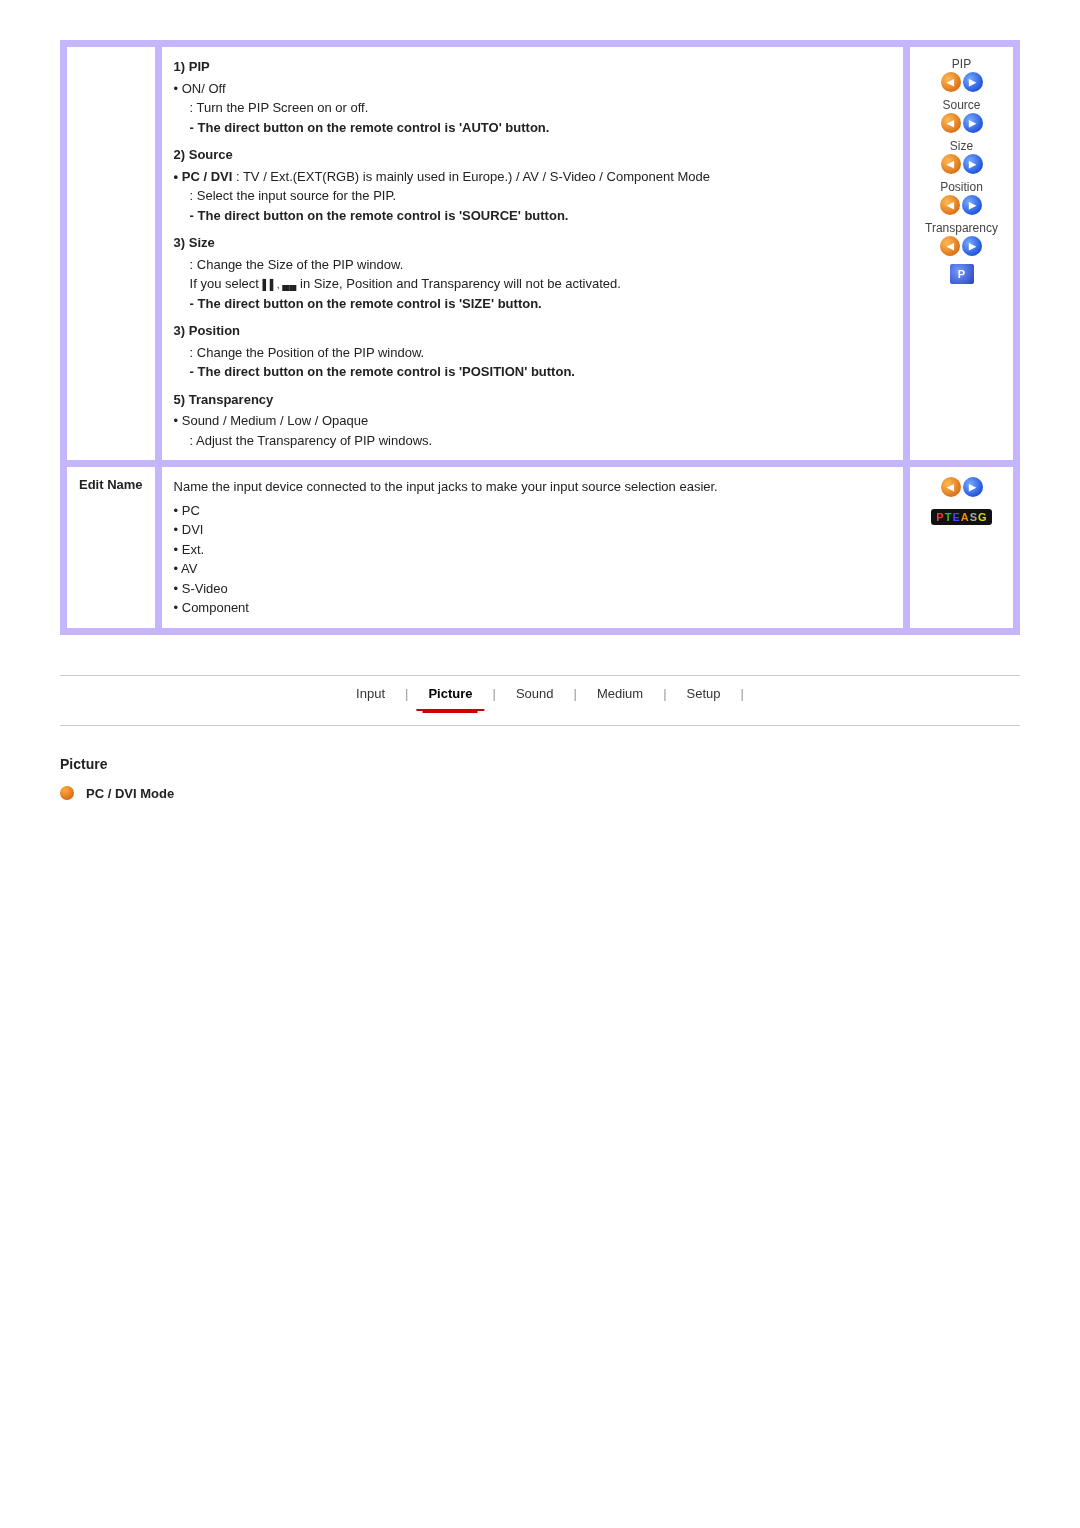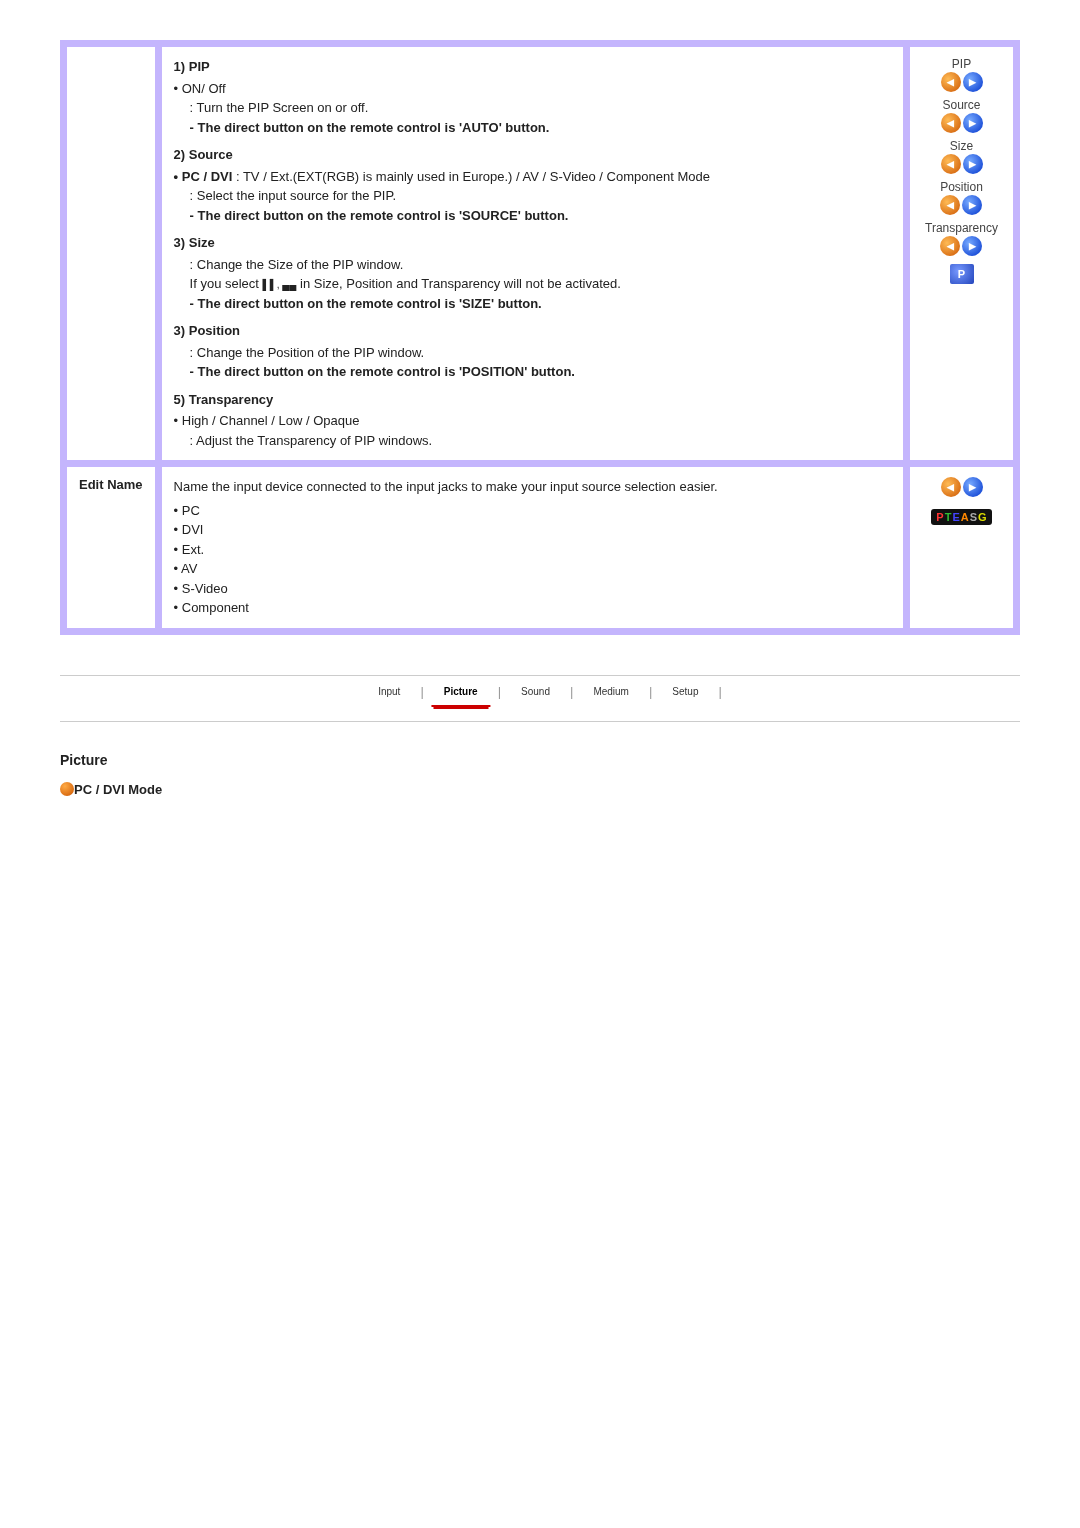--- a/index.html
+++ b/index.html
@@ -102,21 +102,21 @@
     .nav-bar {
       display: flex;
       align-items: center;
       justify-content: center;
       padding: 6px 0;
       gap: 0;
     }
 
     .nav-item {
       padding: 4px 20px;
-      font-size: 10px;
+      font-size: 13px;
       color: #333;
       position: relative;
     }
 
     .nav-item.active {
       color: #000;
       font-weight: bold;
     }
 
     .nav-item.active::after {
@@ -147,21 +147,21 @@
 
     .picture-heading {
       font-weight: bold;
       font-size: 14px;
       margin-bottom: 12px;
     }
 
     .picture-item {
       display: flex;
       align-items: flex-start;
-      gap: 0;
+      gap: 12px;
       margin-bottom: 8px;
     }
 
     .orange-circle {
       width: 14px;
       height: 14px;
       border-radius: 50%;
       background: radial-gradient(circle at 35% 30%, #ffaa44, #cc5500);
       flex-shrink: 0;
       margin-top: 2px;
@@ -273,21 +273,21 @@
           - The direct button on the remote control is <span class="bold">'SIZE' button.</span>
         </div>
 
         <div class="section-title">3) Position</div>
         <div class="indent">: Change the Position of the PIP window.</div>
         <div class="indent bold">
           - The direct button on the remote control is <span class="bold">'POSITION' button.</span>
         </div>
 
         <div class="section-title">5) Transparency</div>
-        <div class="subsection">• High / Channel / Low / Opaque</div>
+        <div class="subsection">• Sound / Medium / Low / Opaque</div>
         <div class="indent">: Adjust the Transparency of PIP windows.</div>
       </td>
       <td class="right-cell">
         <div class="right-panel">
           <div class="rp-section">
             <div class="rp-label">PIP</div>
             <div class="rp-bubbles">
               <div class="bubble-sm bubble-orange-sm" style="display:flex;align-items:center;justify-content:center;">
                 <span style="color:#fff;font-size:9px;font-weight:bold;">◀</span>
               </div>

